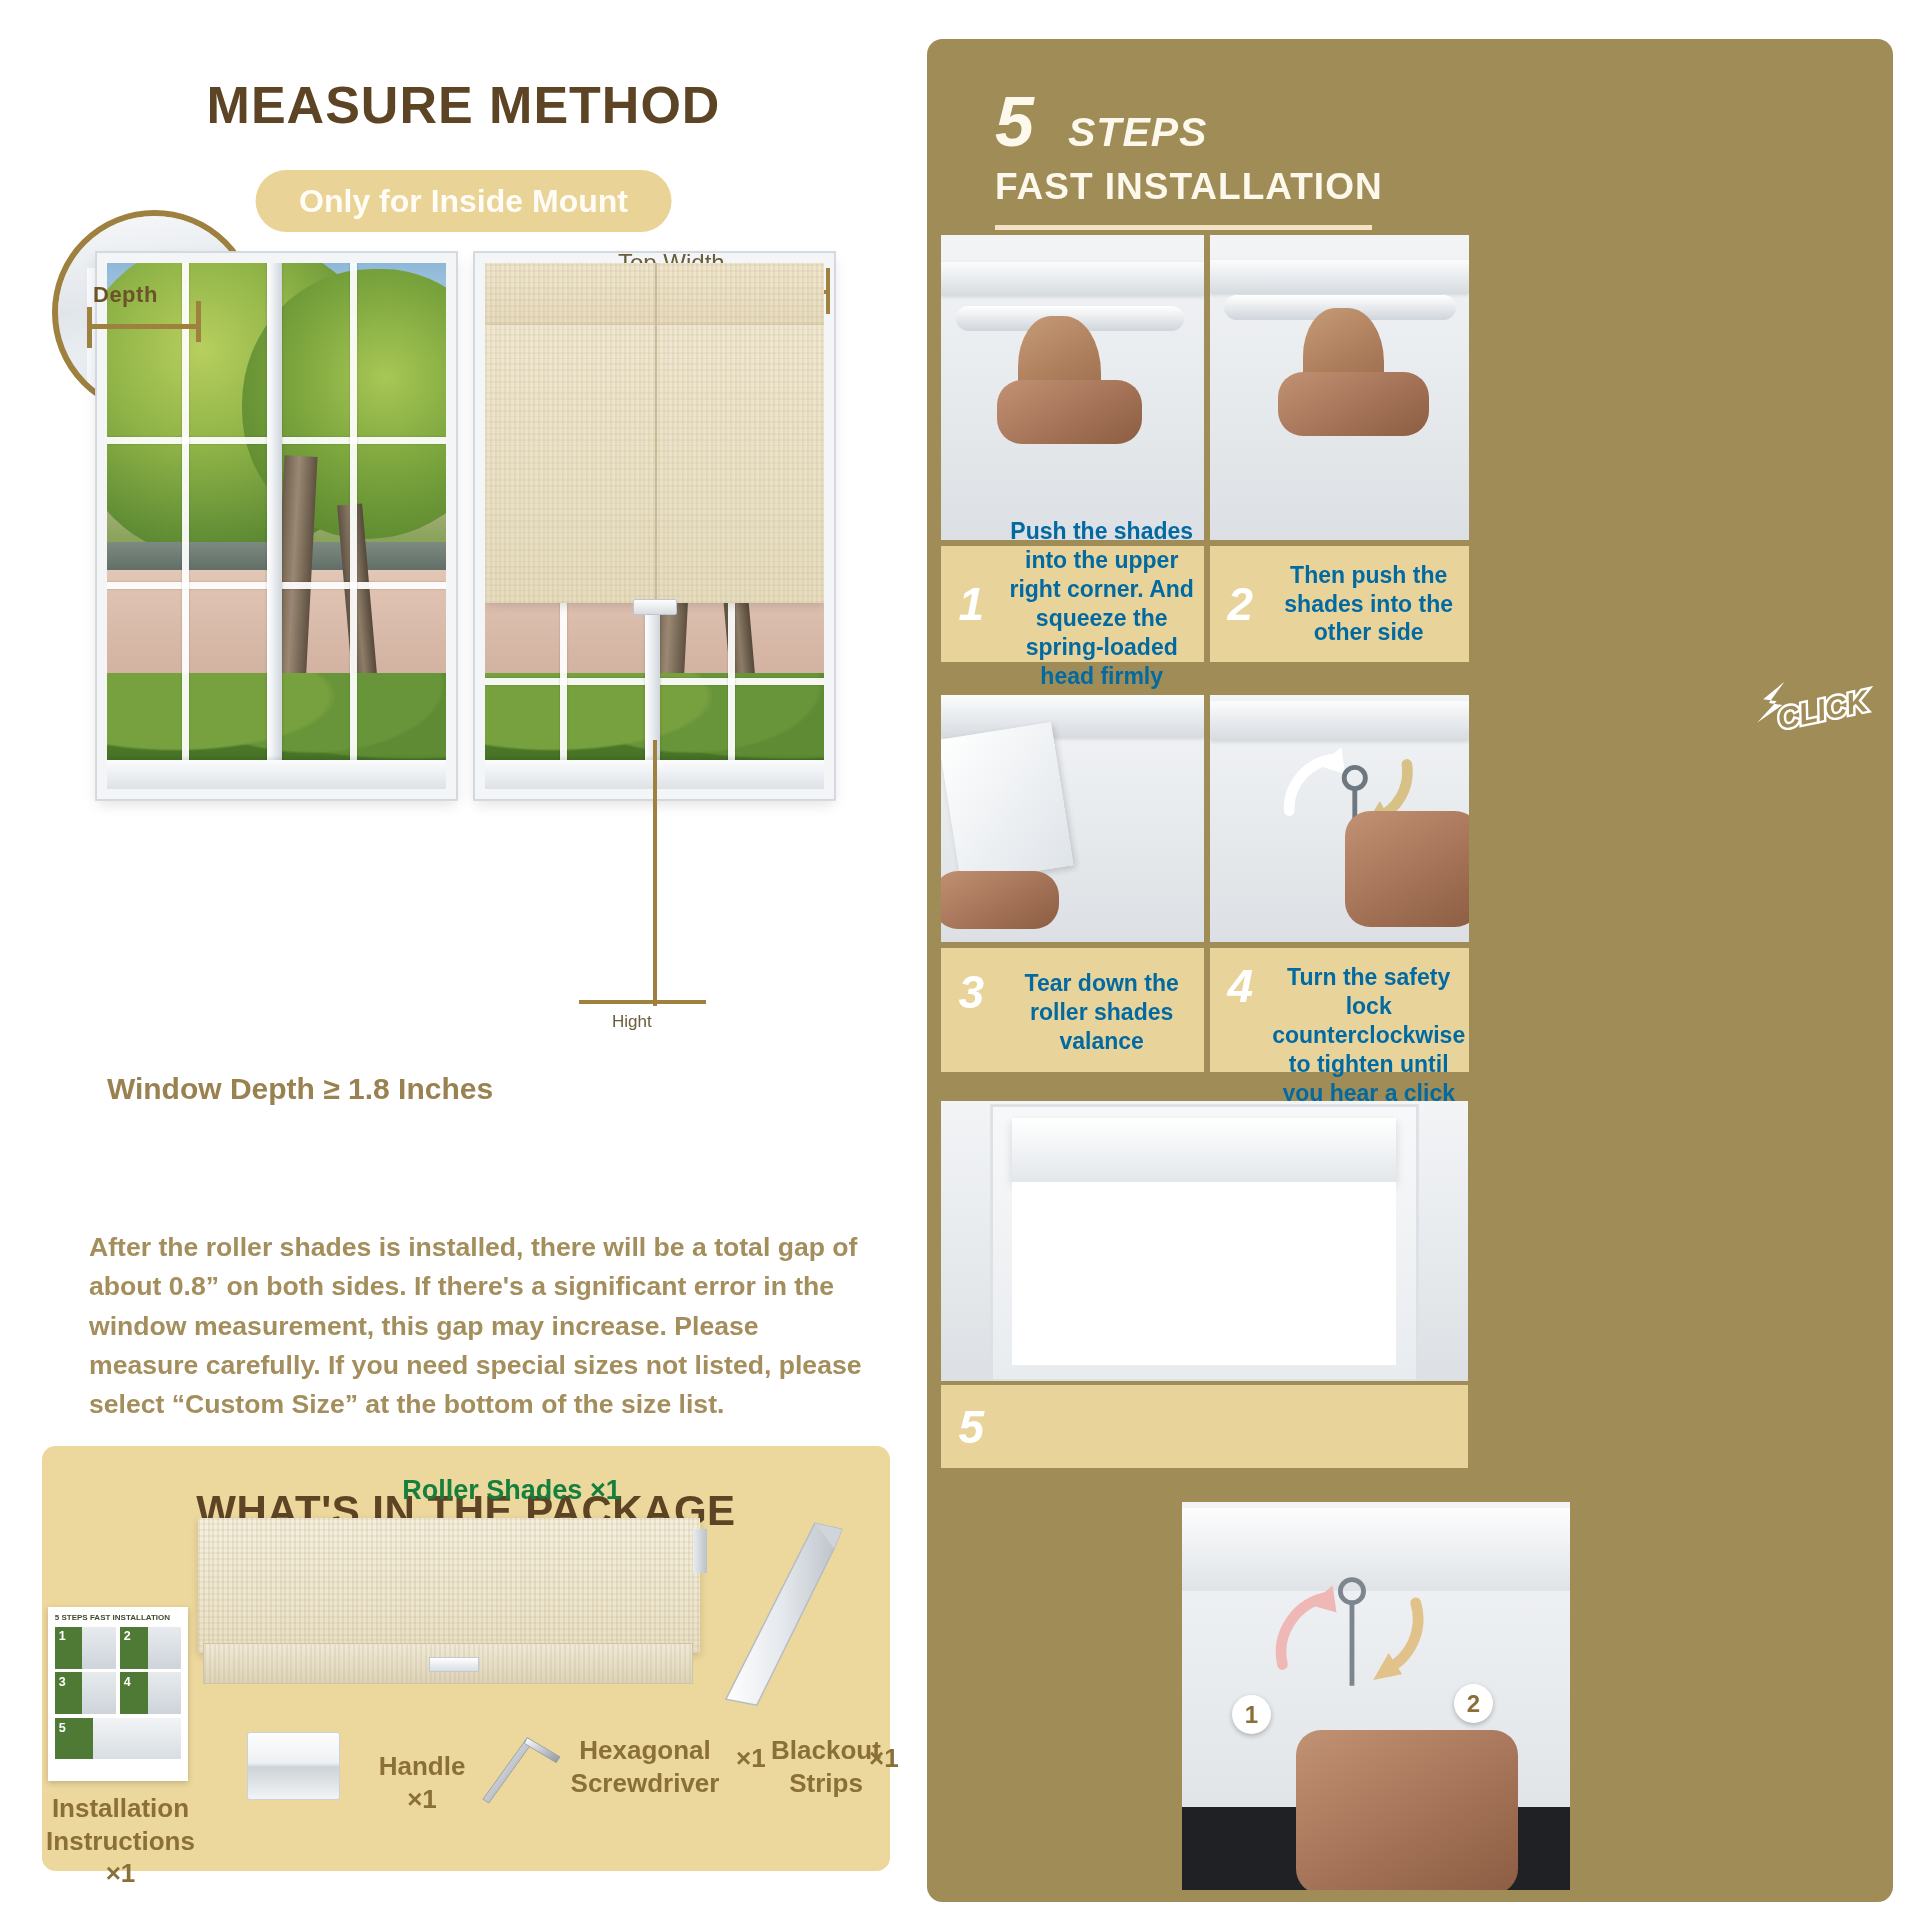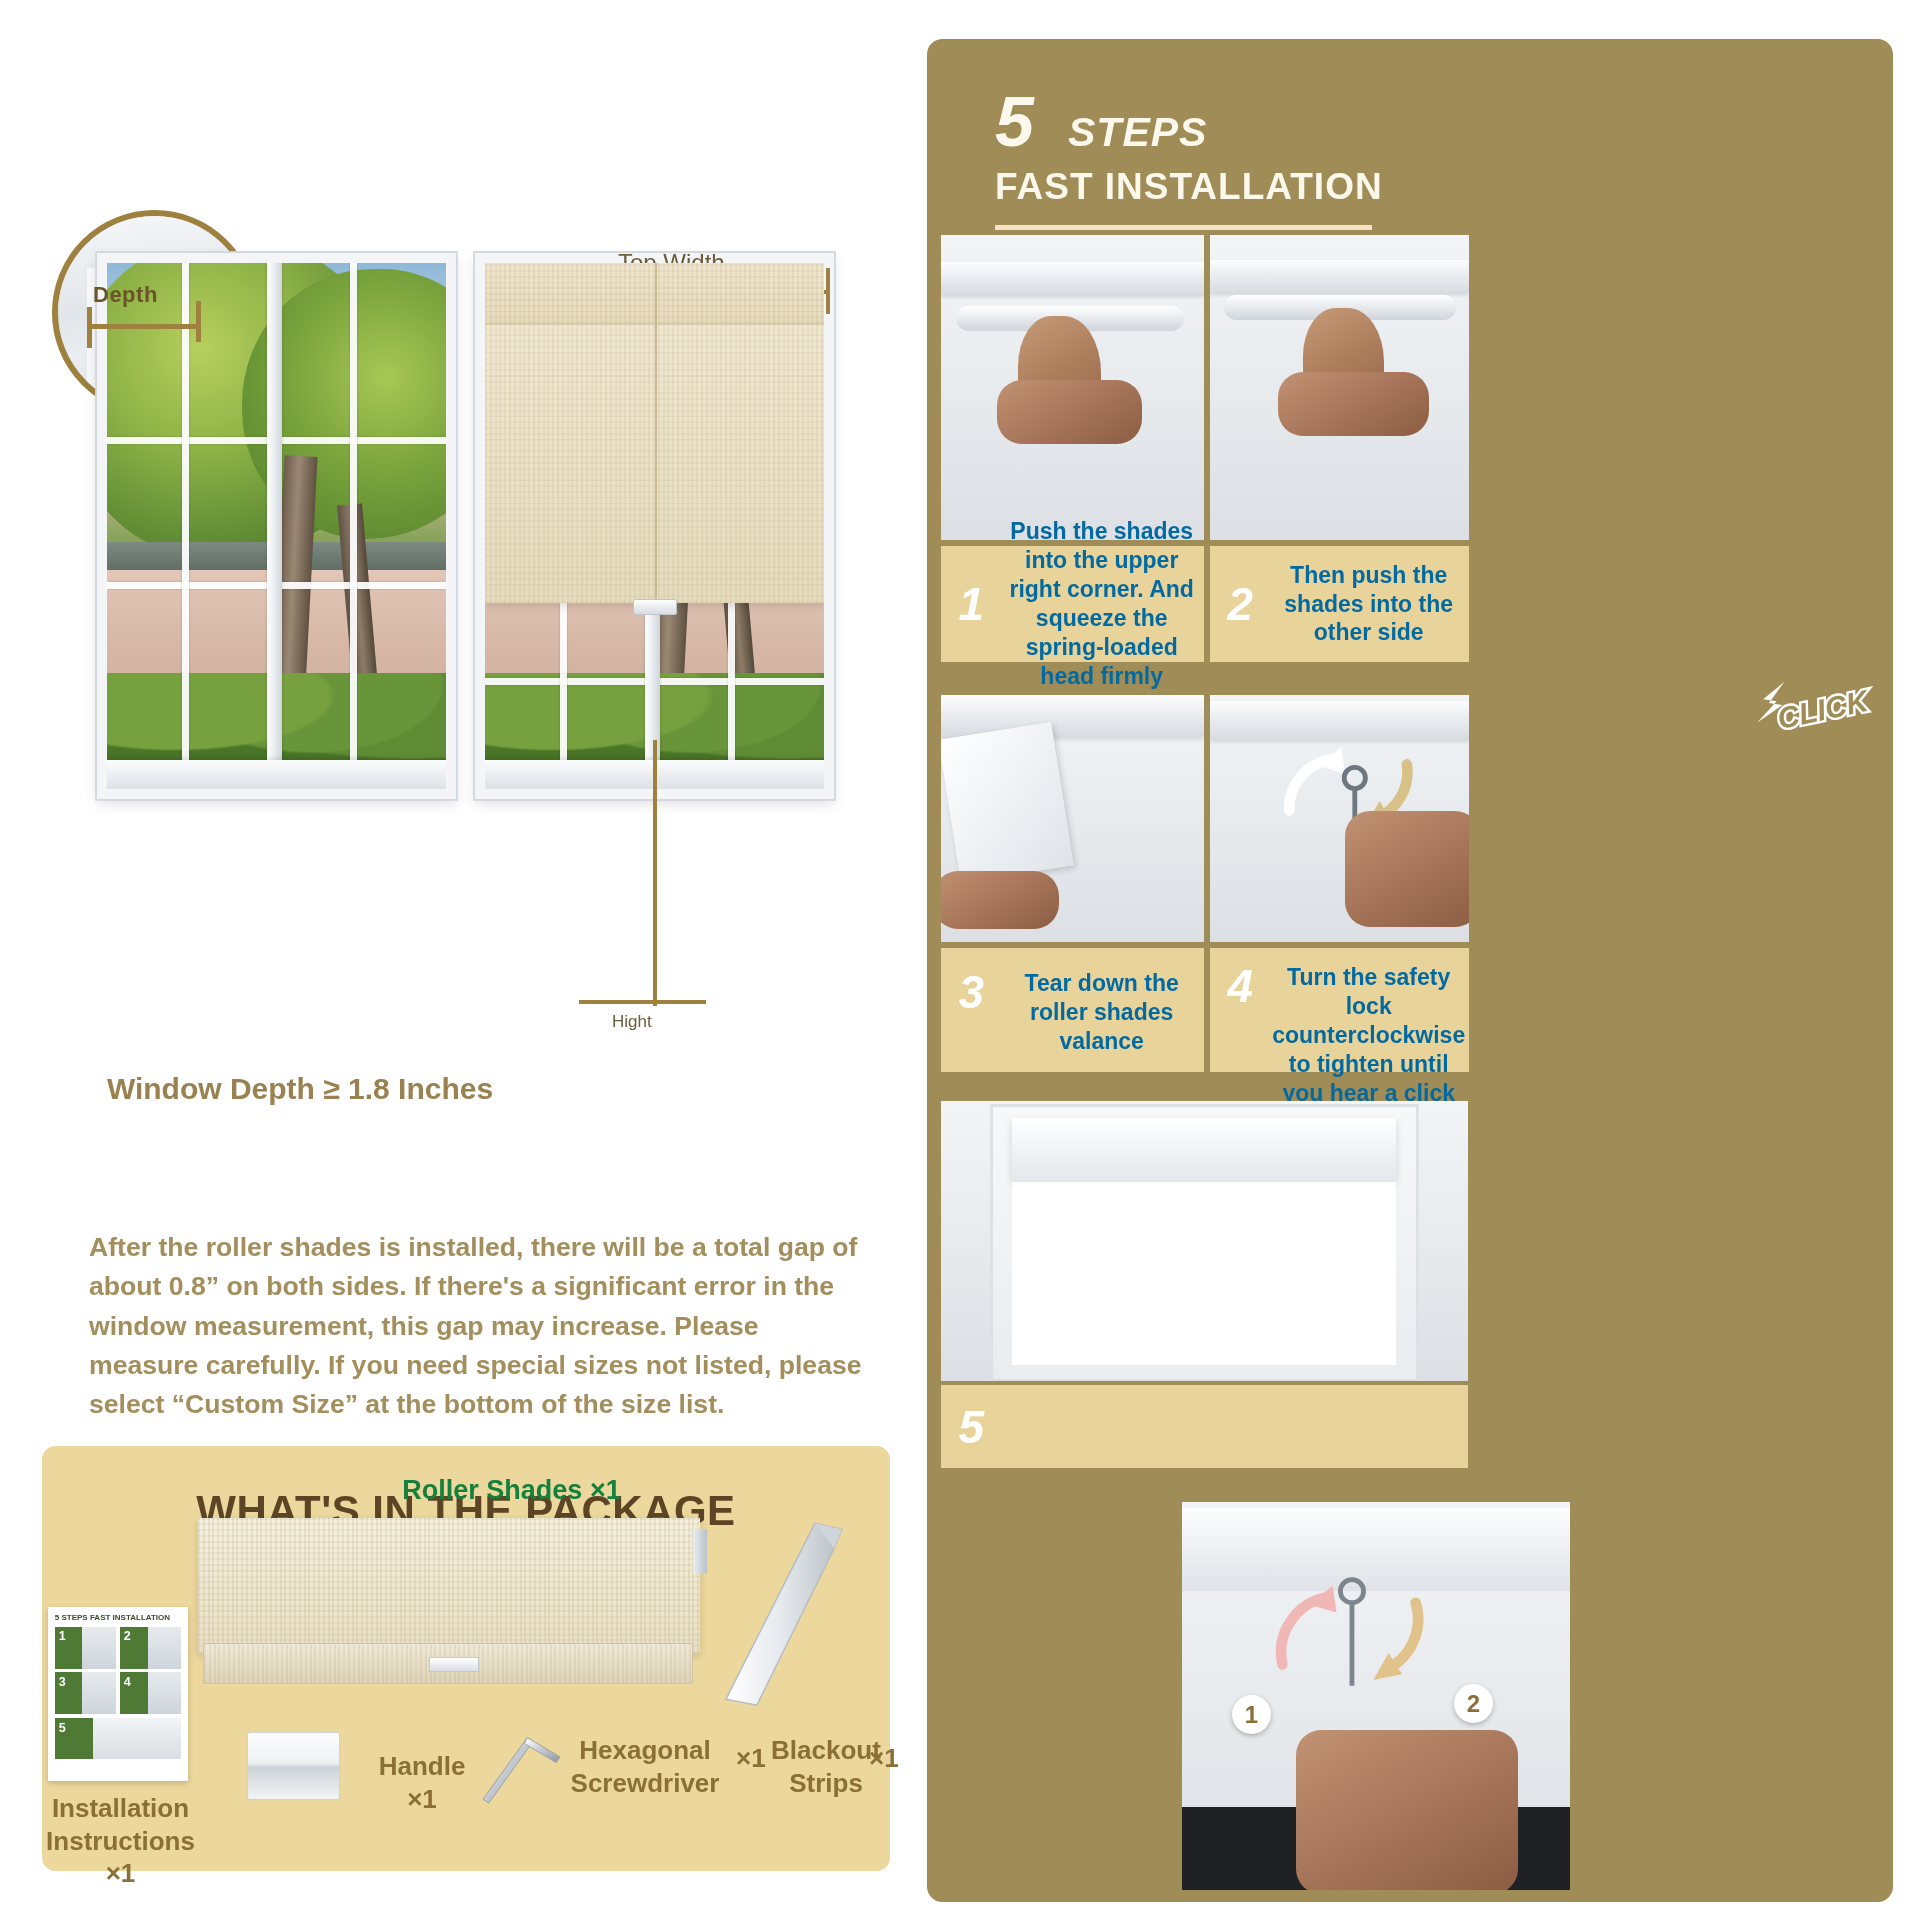--- a/index.html
+++ b/index.html
@@ -306,20 +306,22 @@
 
   .tips-box { position: absolute; left: 927px; top: 1492px; width: 966px; height: 410px; }
 </style>
 </head>
 <body>
 
 <div class="page">
 
   <div class="left-col">
 
+    <div class="main-title">MEASURE METHOD</div>
+    <div class="pill">Only for Inside Mount</div>
 
     <div class="depth-circle">
       <div class="dc-ceiling"></div>
       <div class="dc-skyframe"></div>
       <div class="dc-sky"></div>
       <div class="dc-wall"></div>
       <div class="dc-tick-l"></div>
       <div class="dc-arrow-h"></div>
       <div class="dc-tick-r"></div>
       <div class="dc-label">Depth</div>

